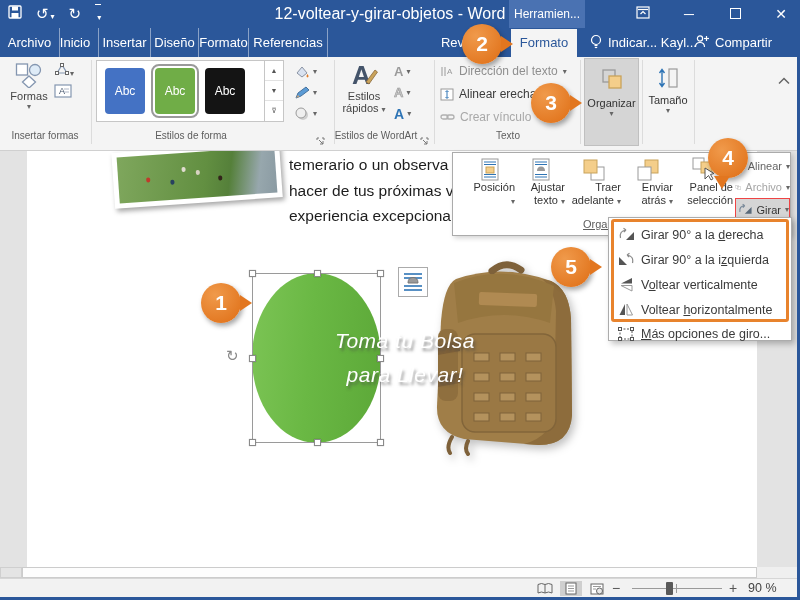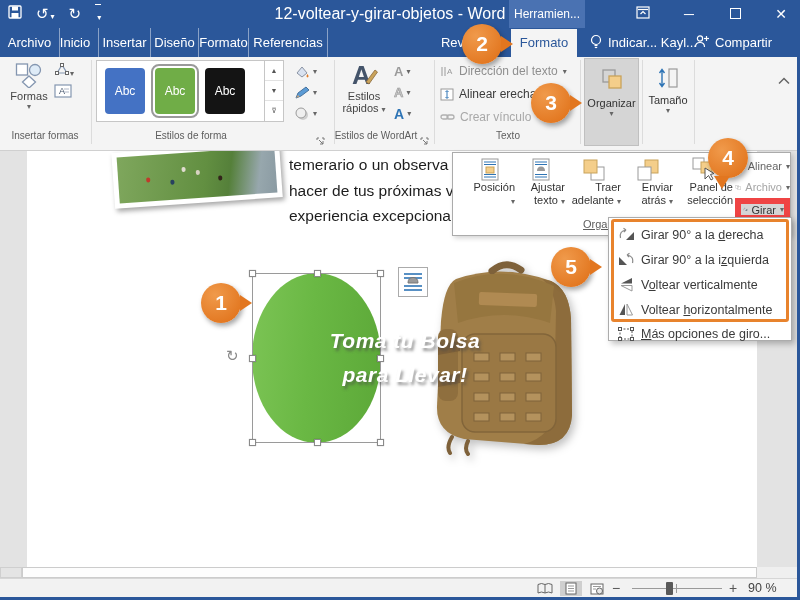--- a/index.html
+++ b/index.html
@@ -49,21 +49,21 @@
   .photo { position:absolute; left:113px; top:-4px; width:168px; height:56px; background:#fff; padding:5px; transform:rotate(-4deg); box-shadow:2px 3px 5px rgba(0,0,0,.35); z-index:2; }
   .photo-img { width:100%; height:100%; background:linear-gradient(100deg,#7fa75d 0%,#628f41 55%,#55803a 70%,#97a7ad 88%,#8a9aa2 100%); position:relative; }
   .pdot { position:absolute; width:4px; height:5px; border-radius:2px; }
   .para { position:absolute; left:289px; top:1px; width:166px; overflow:hidden; z-index:2; }
   .para div { white-space:nowrap; font-size:15.5px; line-height:25.5px; color:#1d1d1d; }
   .oval { position:absolute; left:252px; top:122px; width:129px; height:170px; border-radius:50%; background:linear-gradient(95deg,#7CC455 0%,#6AB844 45%,#5CA838 100%); z-index:3; }
   .selbox { position:absolute; left:252px; top:122px; width:129px; height:170px; border:1px solid #9a9a9a; z-index:4; }
   .handle { position:absolute; width:7px; height:7px; background:#fff; border:1px solid #8a8a8a; box-shadow:0 0 1px rgba(0,0,0,.3); }
   .rothandle { position:absolute; left:226px; top:196px; font-size:15px; color:#8a8a8a; z-index:4; }
   .layoutbtn { position:absolute; left:398px; top:116px; width:30px; height:30px; background:#fff; border:1px solid #ABABAB; z-index:5; display:flex; align-items:center; justify-content:center; }
-  .wordart { position:absolute; left:295px; width:220px; text-align:center; font-size:21px; font-weight:bold; font-style:italic; color:#fff; letter-spacing:.5px; text-shadow:2px 3px 3px rgba(70,70,70,.55); z-index:6; white-space:nowrap; }
+  .wordart { position:absolute; left:295px; width:220px; text-align:center; font-size:21px; font-weight:normal; font-style:italic; color:#fff; letter-spacing:.5px; text-shadow:2px 3px 3px rgba(70,70,70,.55); z-index:6; white-space:nowrap; }
   .backpack { position:absolute; left:424px; top:90px; z-index:4; filter:drop-shadow(3px 4px 4px rgba(0,0,0,.25)); }
 
   
   .hscroll { position:absolute; left:0; top:567px; width:797px; height:11px; background:#EFEFEF; z-index:2; }
   .hcorner { position:absolute; left:0; top:0; width:22px; height:11px; background:#E4E4E4; border:1px solid #CFCFCF; }
   .hthumb { position:absolute; left:22px; top:0; width:735px; height:11px; background:#FDFDFD; border:1px solid #CCCCCC; }
   .statusbar { position:absolute; left:0; top:578px; width:800px; height:19px; background:#F2F2F2; border-top:1px solid #D6D6D6; z-index:20; }
   .sb-ico { position:absolute; top:2px; width:22px; height:15px; display:flex; align-items:center; justify-content:center; }
   .sb-ico.sel { background:#CFCFCF; }
   .zoomtext { position:absolute; left:748px; top:2px; width:46px; font-size:12.5px; color:#444; }
@@ -477,21 +477,21 @@
     <div class="rcol-row" style="top:24px;color:#a5a5a5">
       <svg width="15" height="13" viewBox="0 0 15 13">
           <rect x="2" y="2" width="7" height="7" fill="none" stroke="#b5b5b5"></rect>
           <rect x="6" y="4" width="7" height="7" fill="none" stroke="#b5b5b5"></rect>
           <rect x="0.5" y="0.5" width="2.5" height="2.5" fill="#d9d9d9"></rect>
           <rect x="12" y="10" width="2.5" height="2.5" fill="#d9d9d9"></rect>
         </svg>
       <span>Archivo</span>
         <span class="dd">▾</span>
     </div>
-    <div class="rcol-row" style="top:45px;height:23px;background:#D5D5D5;border:6px solid #ef4444;color:#333;padding-left:2px">
+    <div class="rcol-row" style="top:45px;height:23px;background:#D5D5D5;border:1px solid #ef4444;color:#333;padding-left:2px">
       <svg width="15" height="13" viewBox="0 0 15 13">
           <polygon points="7,11 14,11 14,4" fill="#5a6a7a"></polygon>
           <path d="M2 9 Q1 3 7 2.5 M7 2.5 L4.8 1 M7 2.5 L5 4.5" fill="none" stroke="#7a8a9a" stroke-width="1.2"></path>
         </svg>
       <span>Girar</span>
         <span class="dd">▾</span>
     </div>
     <div class="forg">Organizar</div>
   </div>
 

